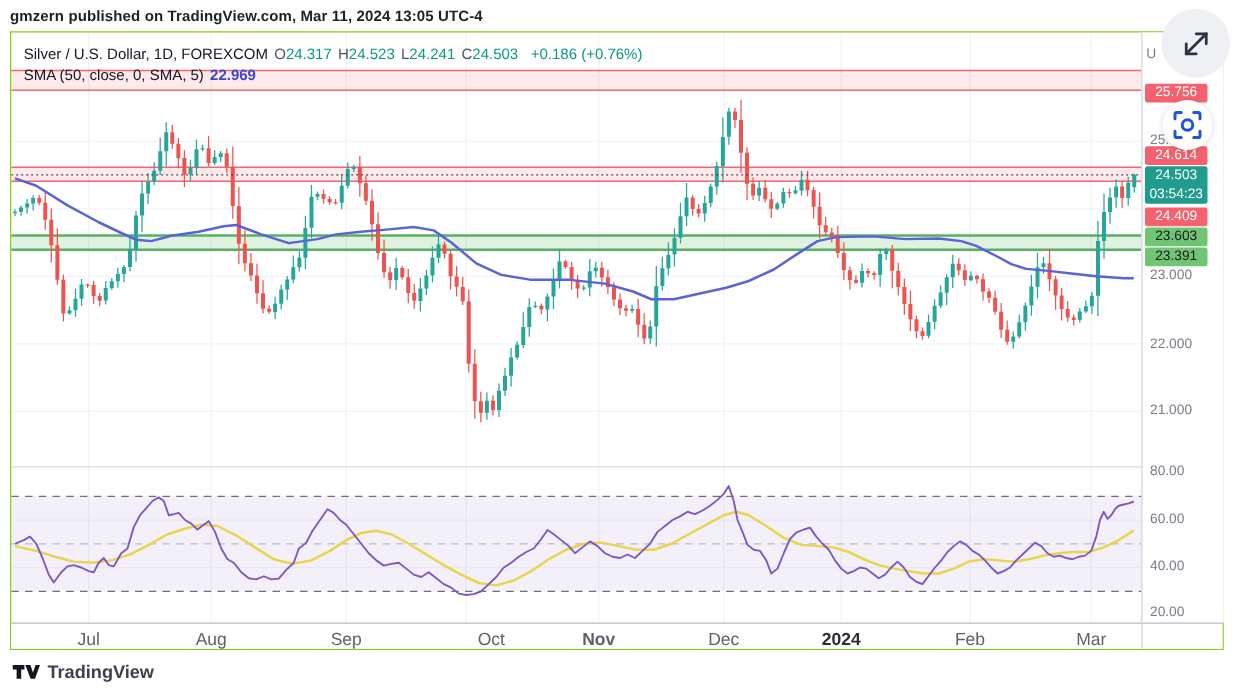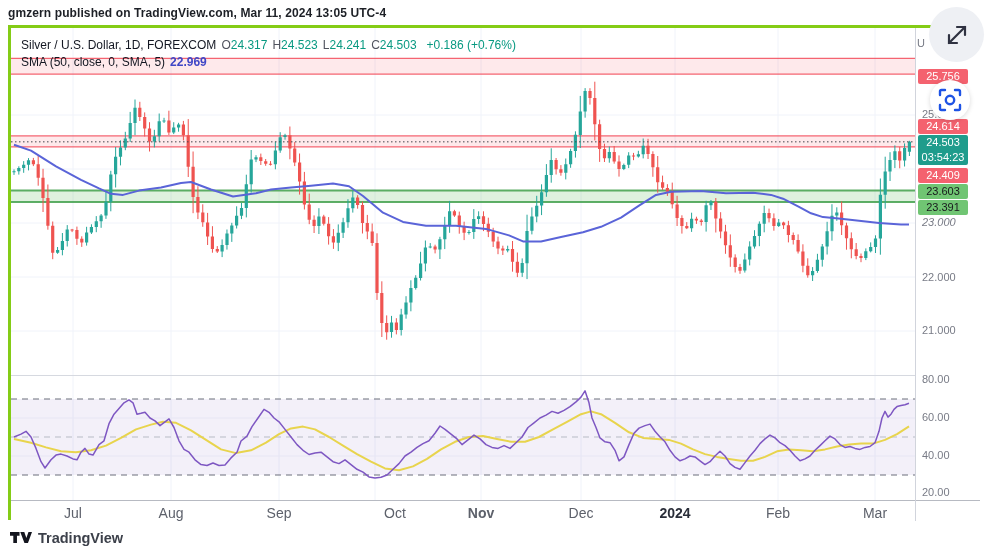--- a/index.html
+++ b/index.html
@@ -1,21 +1,21 @@
 <!DOCTYPE html>
 <html><head>
 <meta charset="utf-8">
 <style>
   * { margin:0; padding:0; box-sizing:border-box; }
   body { width:989px; height:557px; position:relative; overflow:hidden;
          background:#fff; font-family:"Liberation Sans", sans-serif; }
   .header-text { position:absolute; left:8px; top:6px; font-size:12px; font-weight:600;
                  color:#1d2026; letter-spacing:.1px; }
   .chart-frame { position:absolute; left:8px; top:25px; width:971px; height:495px;
-                 border:3px solid #84cc16; background:#fff; }
+                 border:1px solid #84cc16; background:#fff; }
   svg#plot { position:absolute; left:0; top:0; }
   .pane-sep { position:absolute; left:0; top:347px; width:969px; height:1px; background:#d6d9e0; }
   .axis-row { position:absolute; left:0; top:472px; width:969px; height:21px; border-top:1px solid #b7bac2; background:#fff; }
   .axis-row .m { position:absolute; top:4px; transform:translateX(-50%); font-size:14px; color:#5d616b; }
   .axis-row .m.year { font-weight:700; color:#2a2e39; }
   .axis-sep-v { position:absolute; left:904px; top:472px; width:1px; height:21px; background:#d1d4dc; }
   .scale-col { position:absolute; left:904px; top:0; width:66px; height:472px; border-left:1px solid #d1d4dc; background:#fff; }
   .scale-col .plain { position:absolute; left:6px; font-size:11px; color:#787b86; white-space:nowrap; }
   .scale-col .badge { position:absolute; left:2px; width:50px; height:15px; border-radius:2px;
                       font-size:11px; line-height:15px; text-align:center; color:#fff; }
@@ -97,21 +97,21 @@
       <div class="badge resistance" style="top: 40.5px;">25.756</div>
       <div class="plain" style="top: 80px;">25.000</div>
       <div class="badge resistance" style="top: 90.5px;">24.614</div>
       <div class="badge current" style="top: 106.5px;">
         <span class="row">24.503</span>
         <span class="row">03:54:23</span>
       </div>
       <div class="badge resistance" style="top: 139.5px;">24.409</div>
       <div class="badge support" style="top: 155.5px;">23.603</div>
       <div class="badge support" style="top: 171.5px;">23.391</div>
-      <div class="plain" style="top: 188px; font-style: italic;">23.000</div>
+      <div class="plain" style="top: 188px;">23.000</div>
       <div class="plain" style="top: 243px;">22.000</div>
       <div class="plain" style="top: 296px;">21.000</div>
       <div class="plain" style="top: 345px;">80.00</div>
       <div class="plain" style="top: 383px;">60.00</div>
       <div class="plain" style="top: 421px;">40.00</div>
       <div class="plain" style="top: 458px;">20.00</div>
     </div>
 
   <div class="axis-row" id="time-axis">
       <span class="m" style="left: 62px;">Jul</span>

